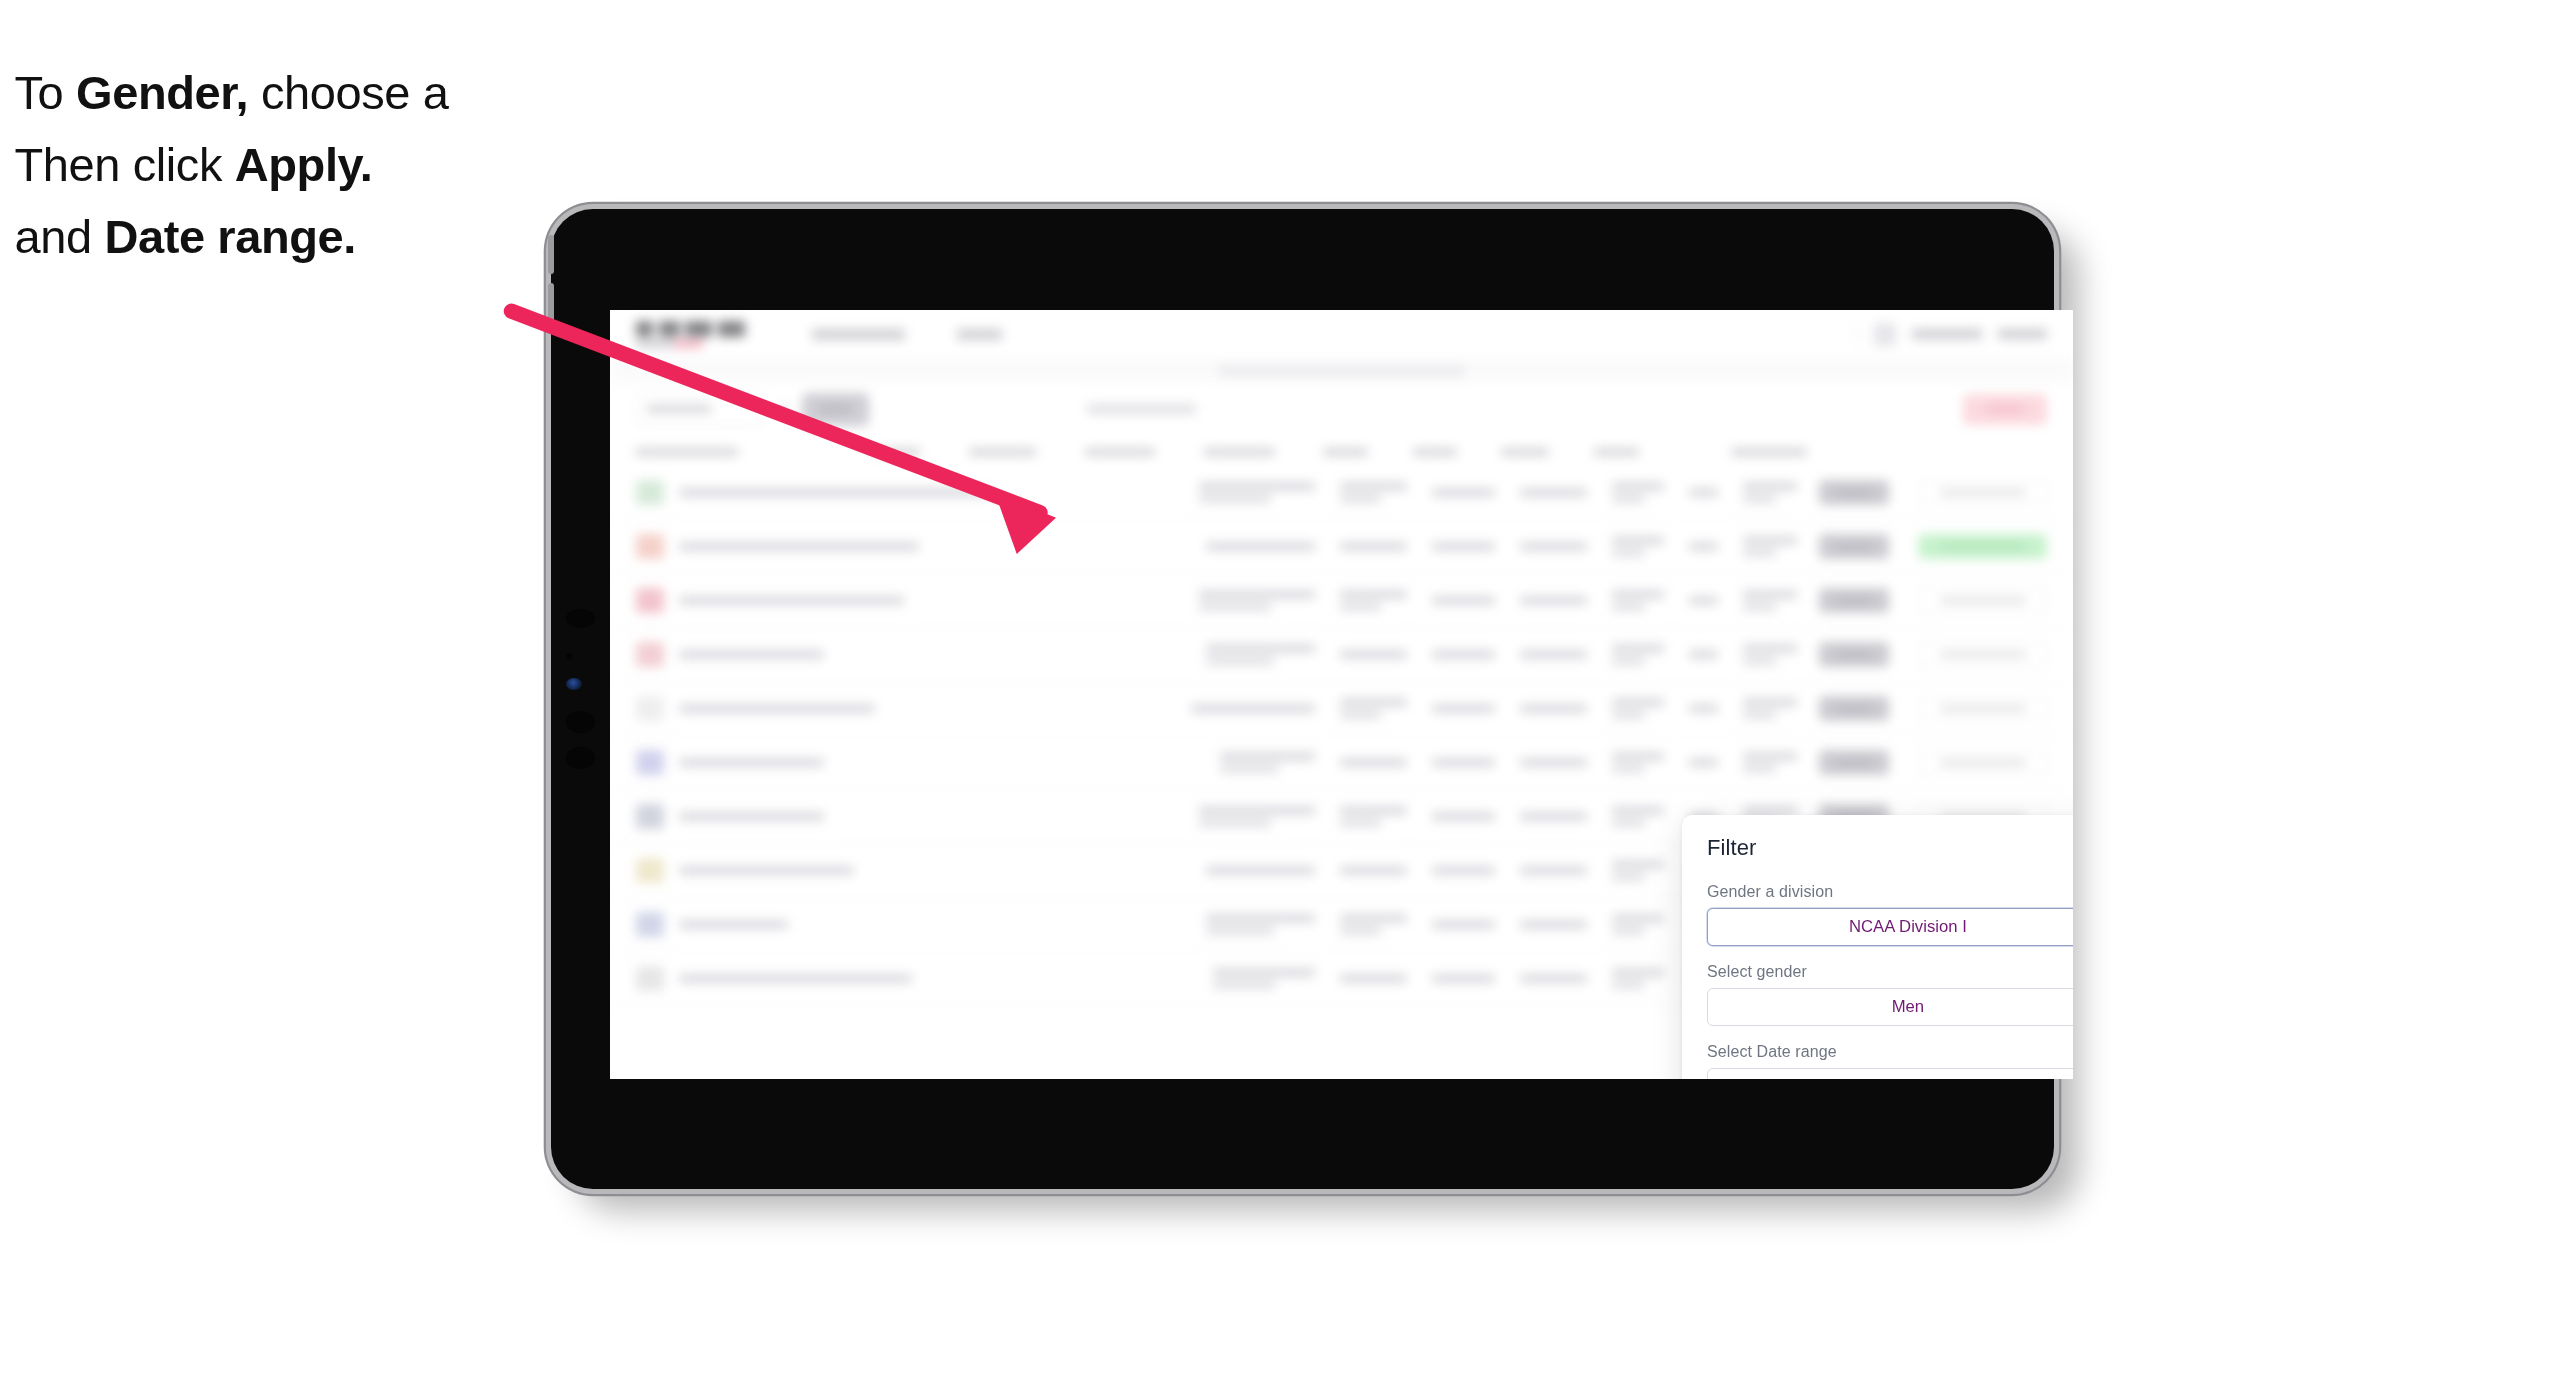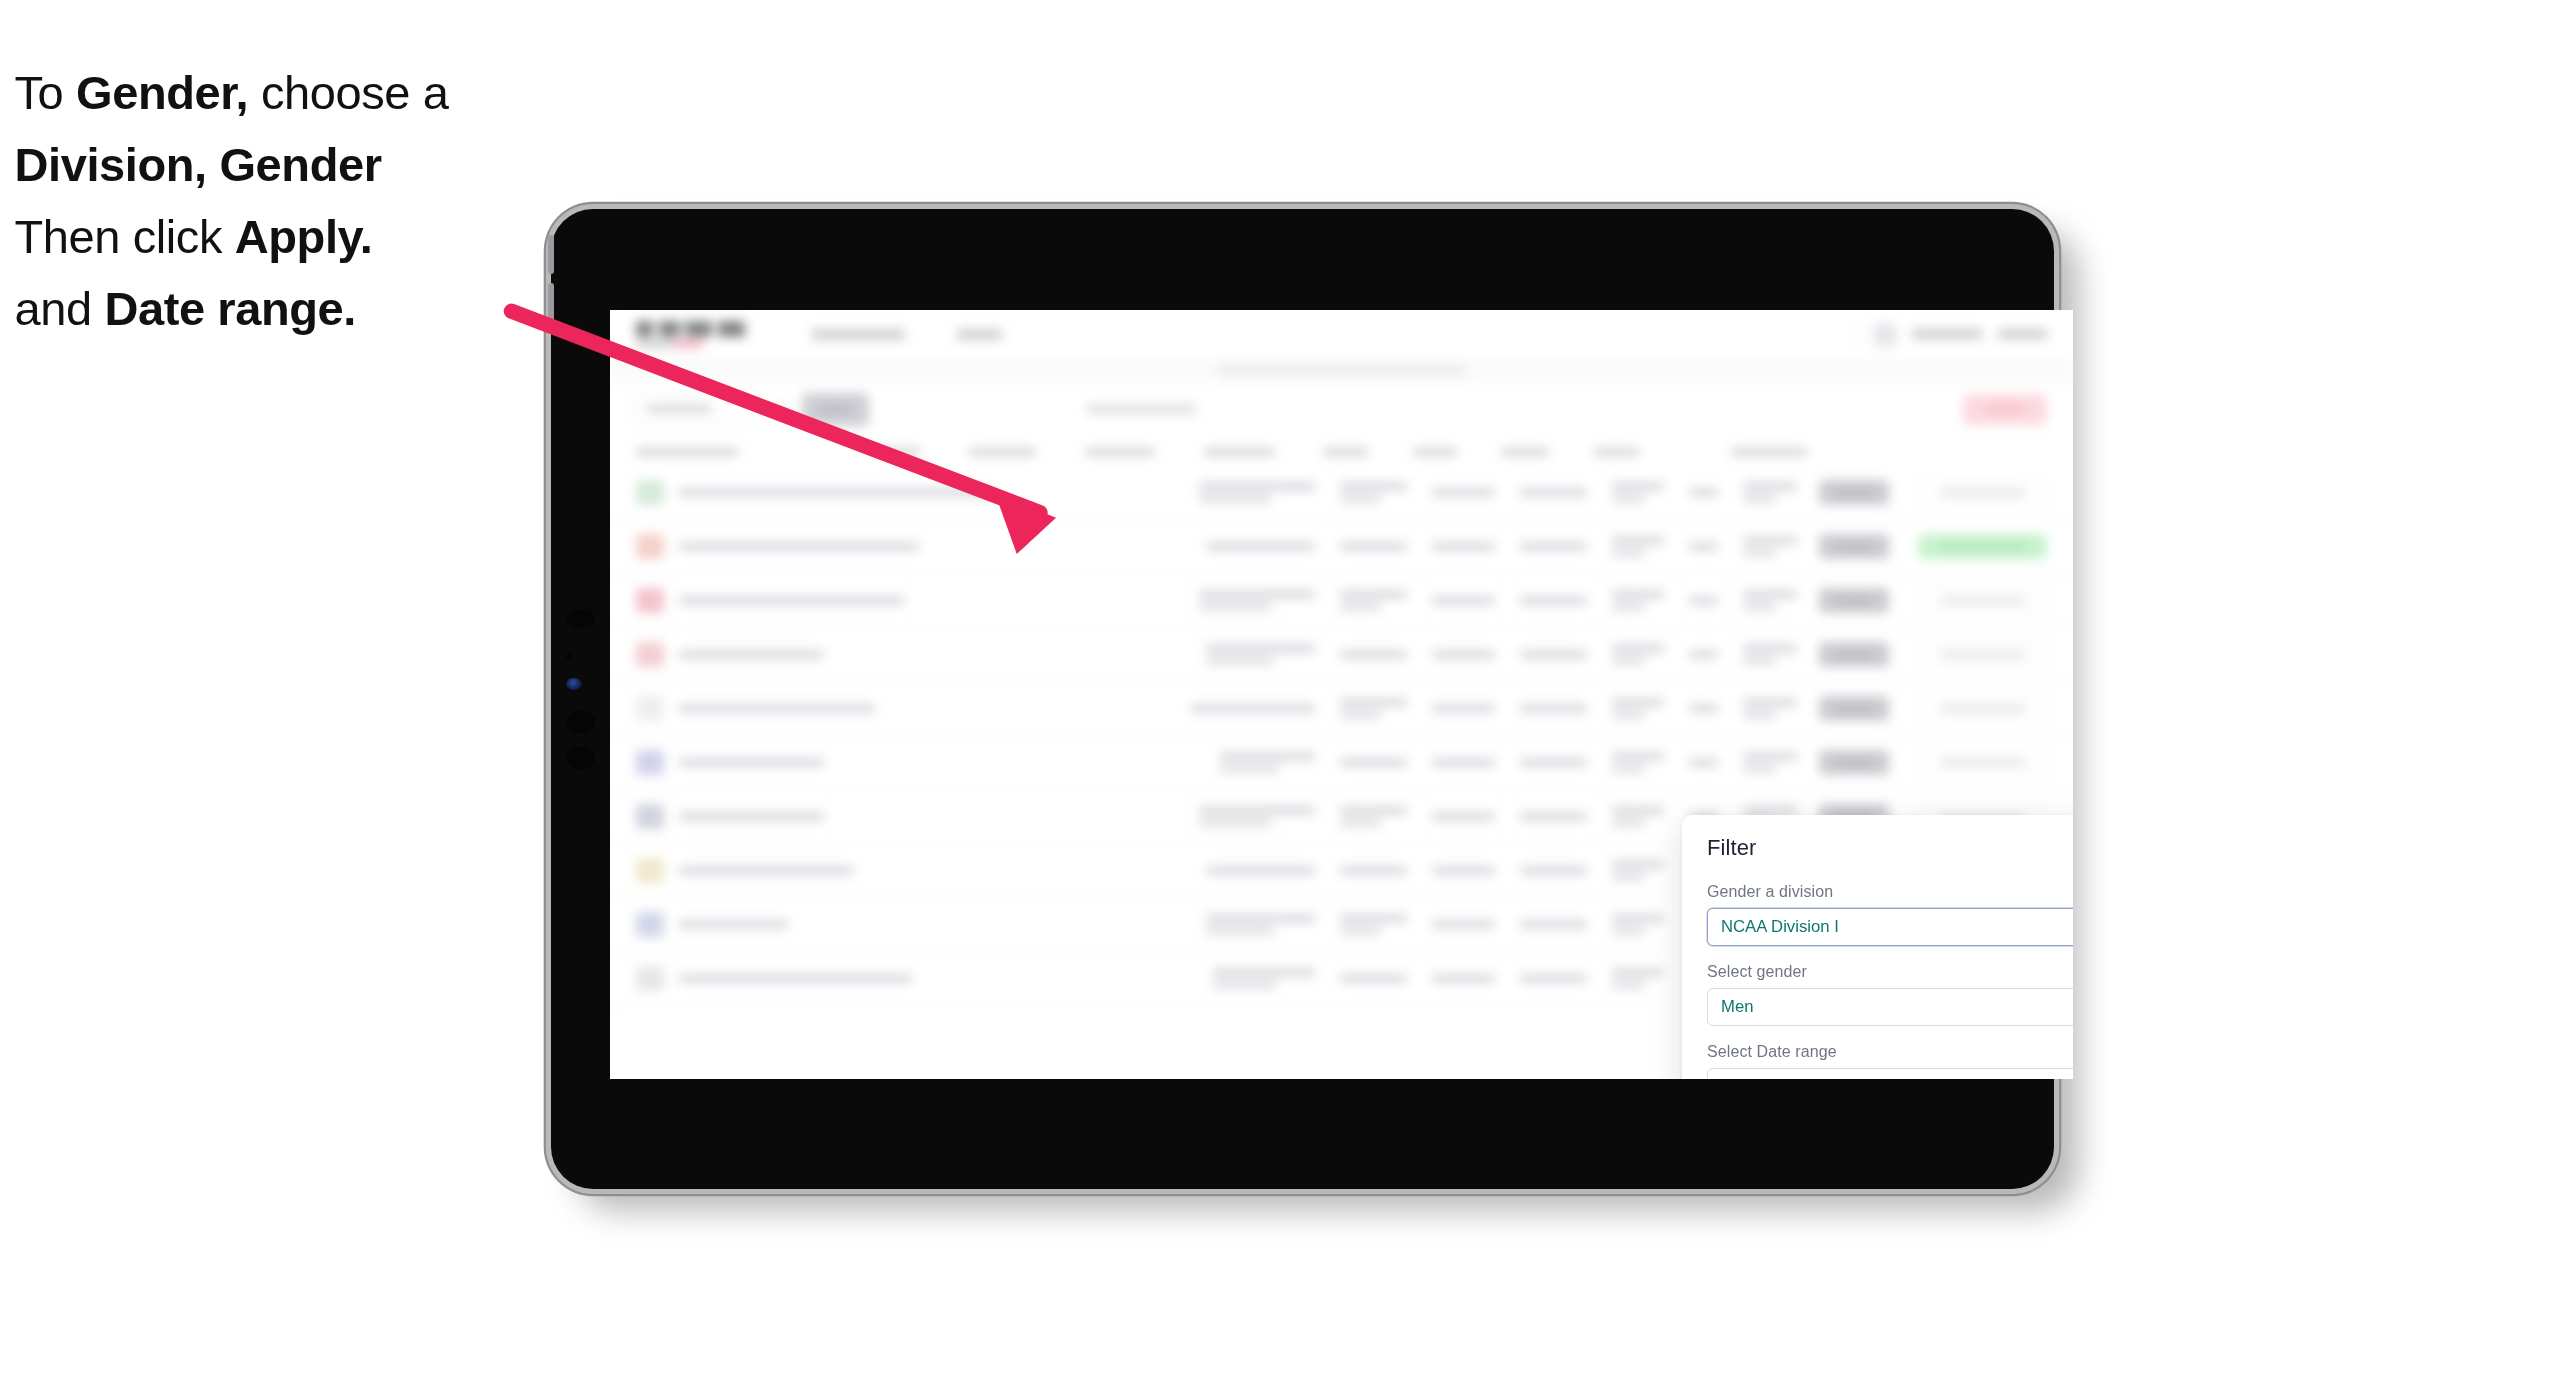--- a/index.html
+++ b/index.html
@@ -178,42 +178,41 @@
   .field-label {
     margin-top: 17.5px; font-size: 16px; color: #6f7682; letter-spacing: 0.1px;
   }
   .field-label.first { margin-top: 22px; }
   .select-box {
     margin-top: 6.5px; height: 38px; border-radius: 5.8px;
     border: 1.2px solid #d7dae1; background: #fff;
     display: flex; align-items: center; padding: 0 10.2px 0 13px;
   }
   .select-box.focused { border-color: #93a1c9; box-shadow: 0 0 0 0.7px #c6cfe4; }
-  .select-value { font-size: 16.7px; color: #0f766e; flex: 1 1 auto; }
+  .select-value { font-size: 16.7px; color: #701a75; flex: 1 1 auto; text-align: center; }
   .date-box {
     margin-top: 6.5px; height: 38px; border-radius: 5.8px;
     border: 1.2px solid #d9dce2; background: #fff;
     display: flex; align-items: center; gap: 9.5px; padding: 0 13px;
   }
   .date-text { font-size: 16.7px; color: #1c2333; }
 
   
   .arrow-svg {
     position: absolute; left: 0; top: 0; width: 2576px; height: 1386px;
     pointer-events: none;
   }
 </style>
 </head>
 <body>
 
 <div class="stage">
 
   <div class="instructions">
     <div><span>To </span><span class="b">Gender,</span><span> choose a</span></div>
-    <div><span class="b">Division, Gender</span></div>
     <div><span>Then click </span><span class="b">Apply.</span></div>
     <div><span>and </span><span class="b">Date range.</span></div>
   </div>
 
   <div class="tablet">
     <div class="tablet-sidebuttons">
       <div class="sb top1"></div>
       <div class="sb top2"></div>
     </div>
     <div class="cam-dot d1"></div>

